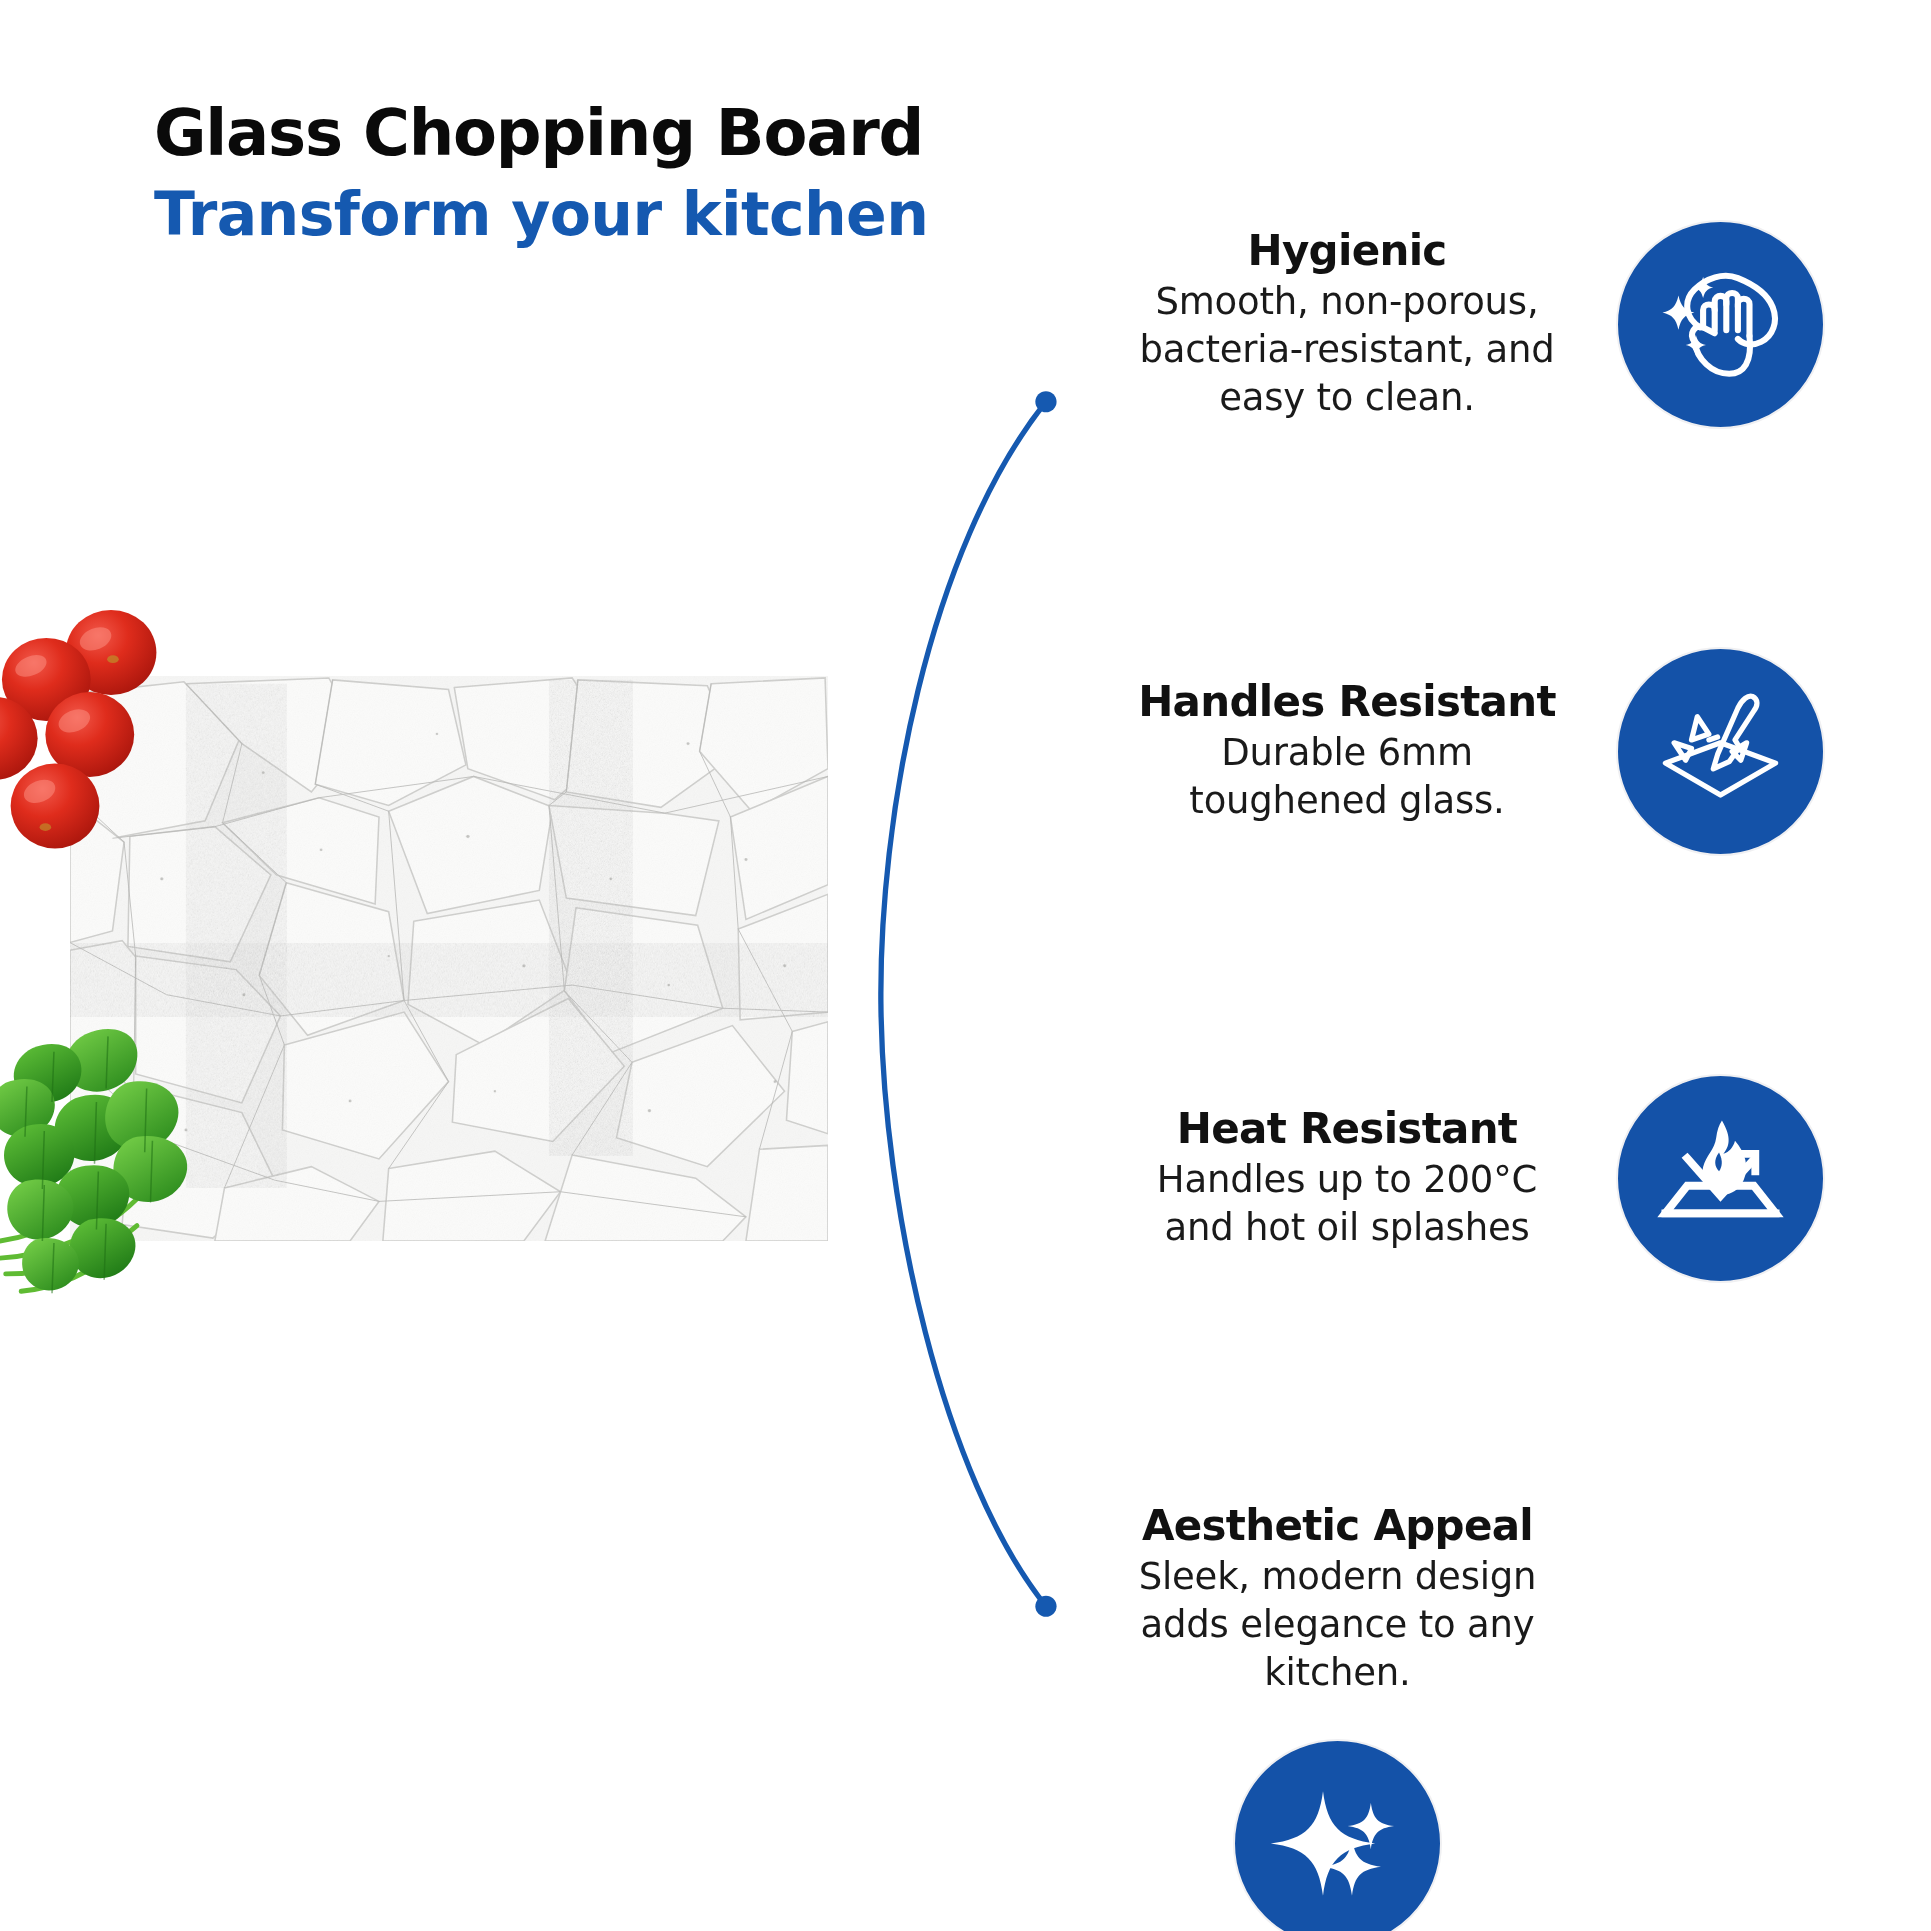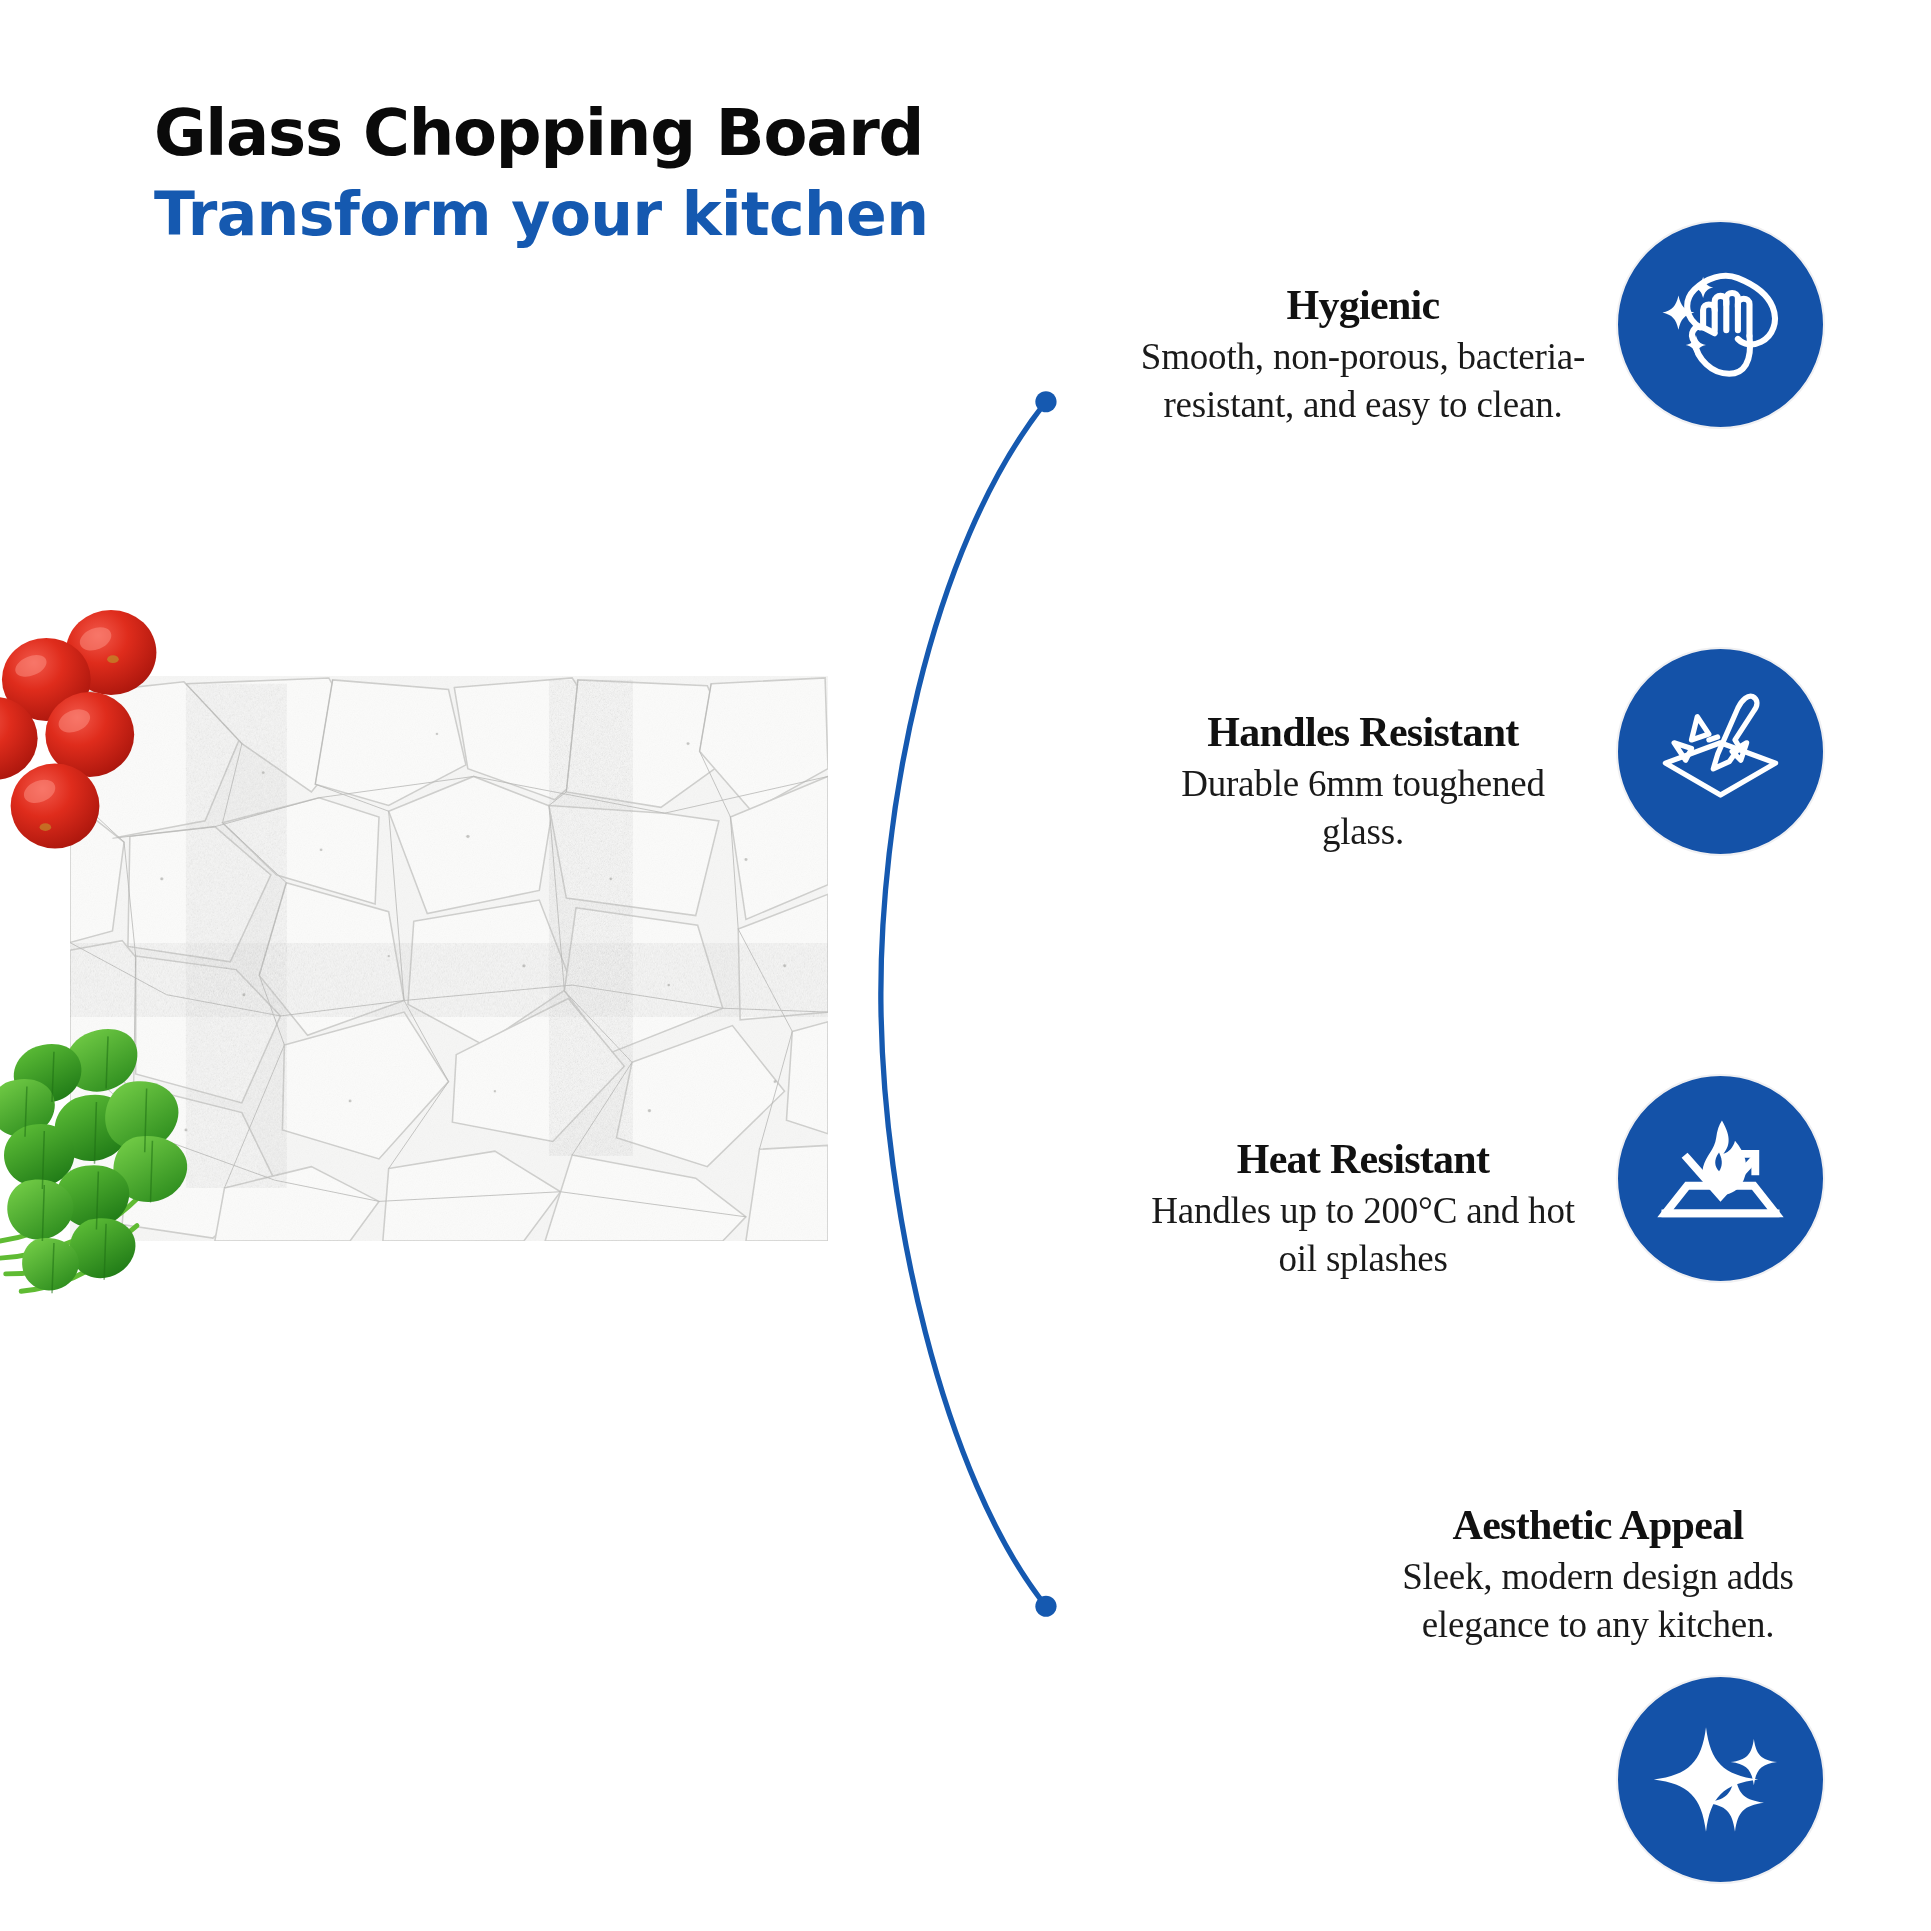--- a/index.html
+++ b/index.html
@@ -38,23 +38,22 @@
   .parsley{position:absolute;left:-7.7px;top:1019px;width:261px;height:280px;pointer-events:none;}
   .parsley svg{display:block;width:100%;height:100%;overflow:visible;}
 
   
   .connector{position:absolute;left:850px;top:367px;width:251px;height:1274px;pointer-events:none;}
   .connector svg{display:block;width:100%;height:100%;overflow:visible;}
 
   
   .feature{
     position:absolute;
-    display:flex;align-items:flex-end;justify-content:flex-end;
-    gap:26px;
-    font-family:Liberation Serif, serif;
+    display:flex;align-items:center;justify-content:flex-end;
+    gap:42px;
   }
   .feature-text{
     text-align:center;
     width:454px;
   }
   .feature-title{
     font-size:42px;font-weight:700;letter-spacing:-0.7px;
     color:#111111;line-height:1.12;margin:0 0 3.9px 0;white-space:nowrap;
   }
   .feature-desc{

